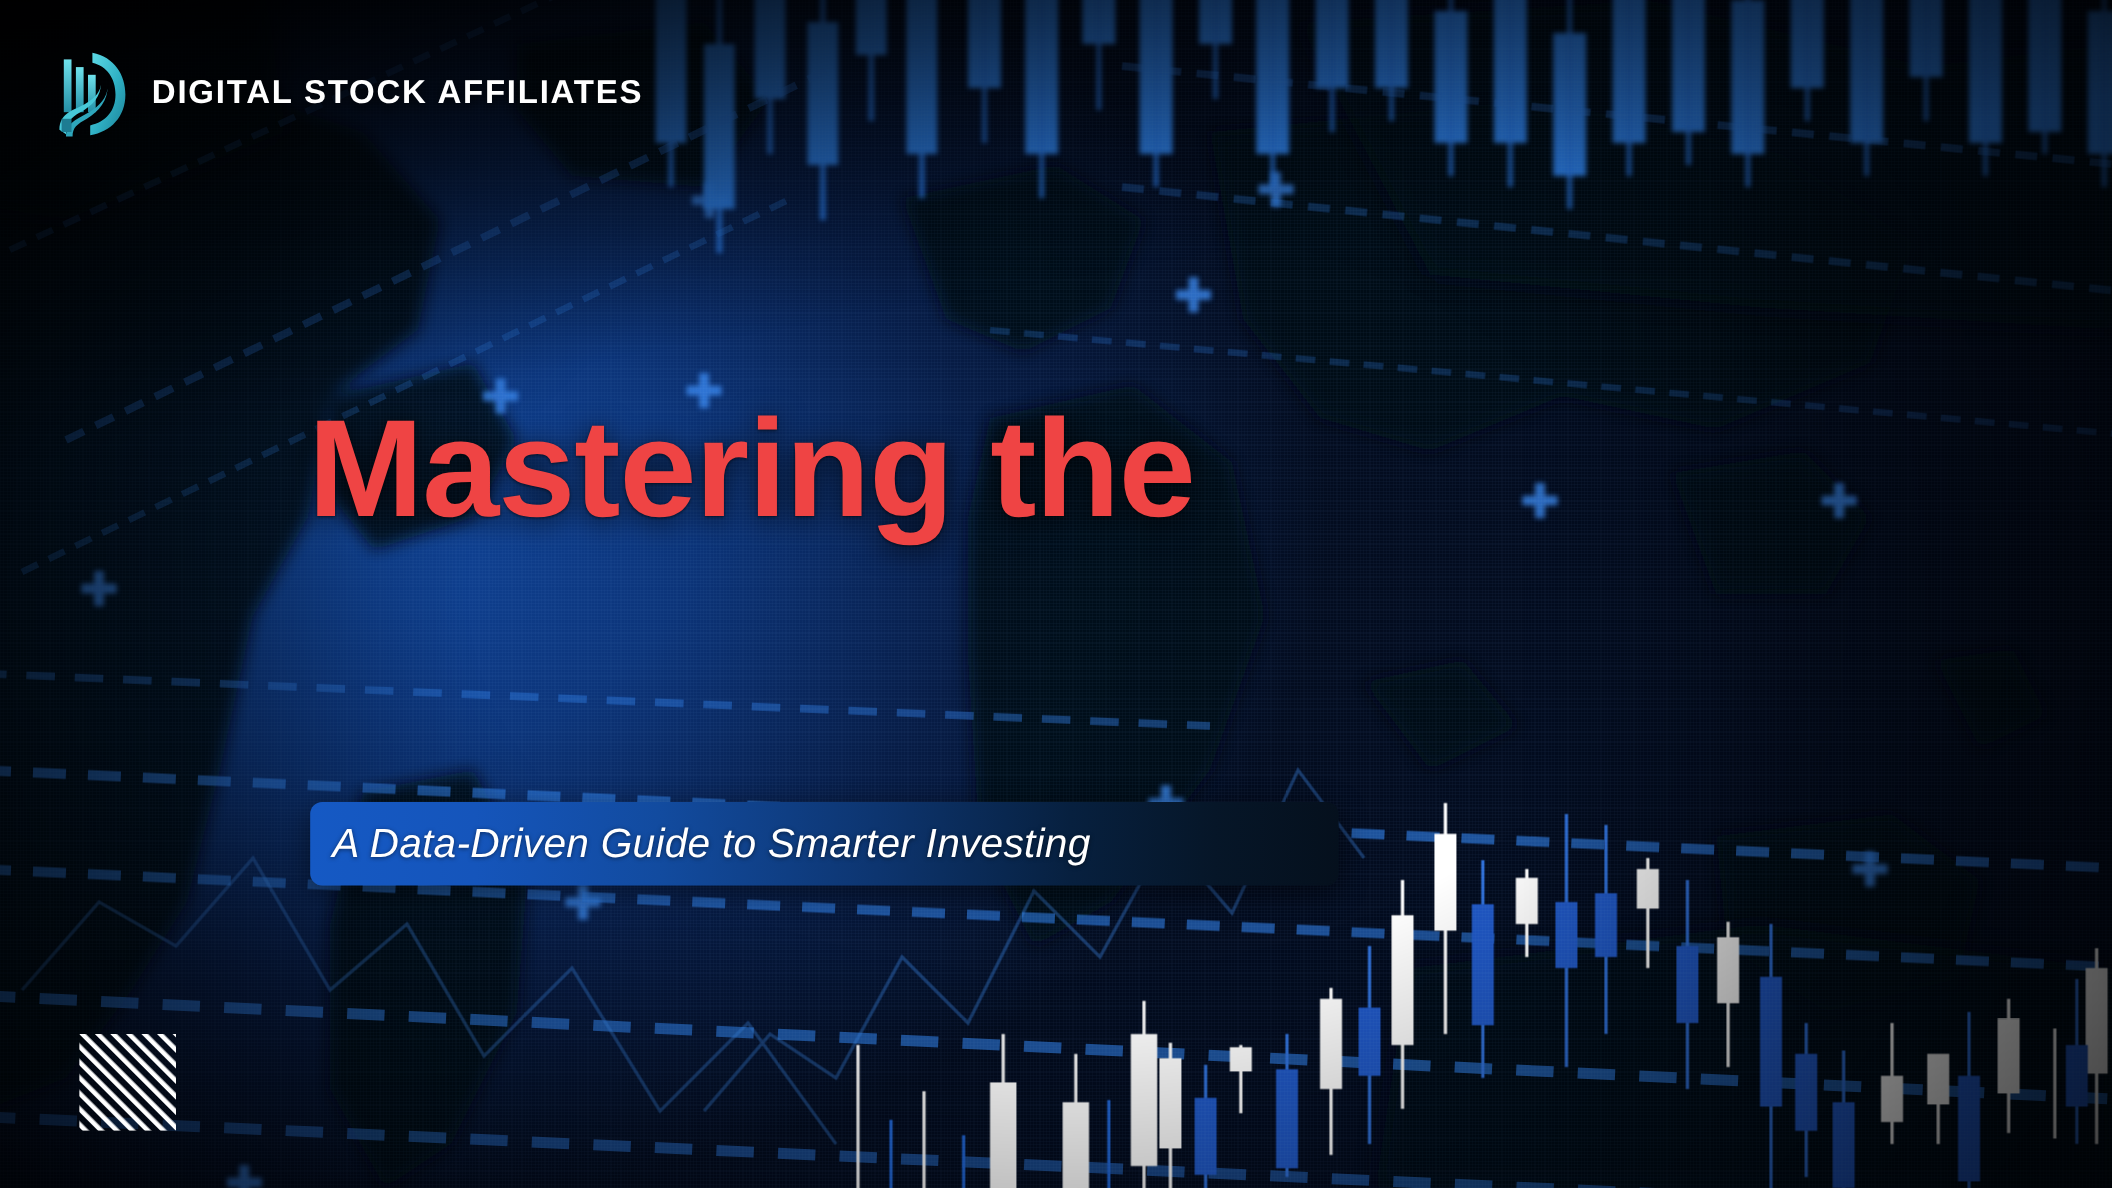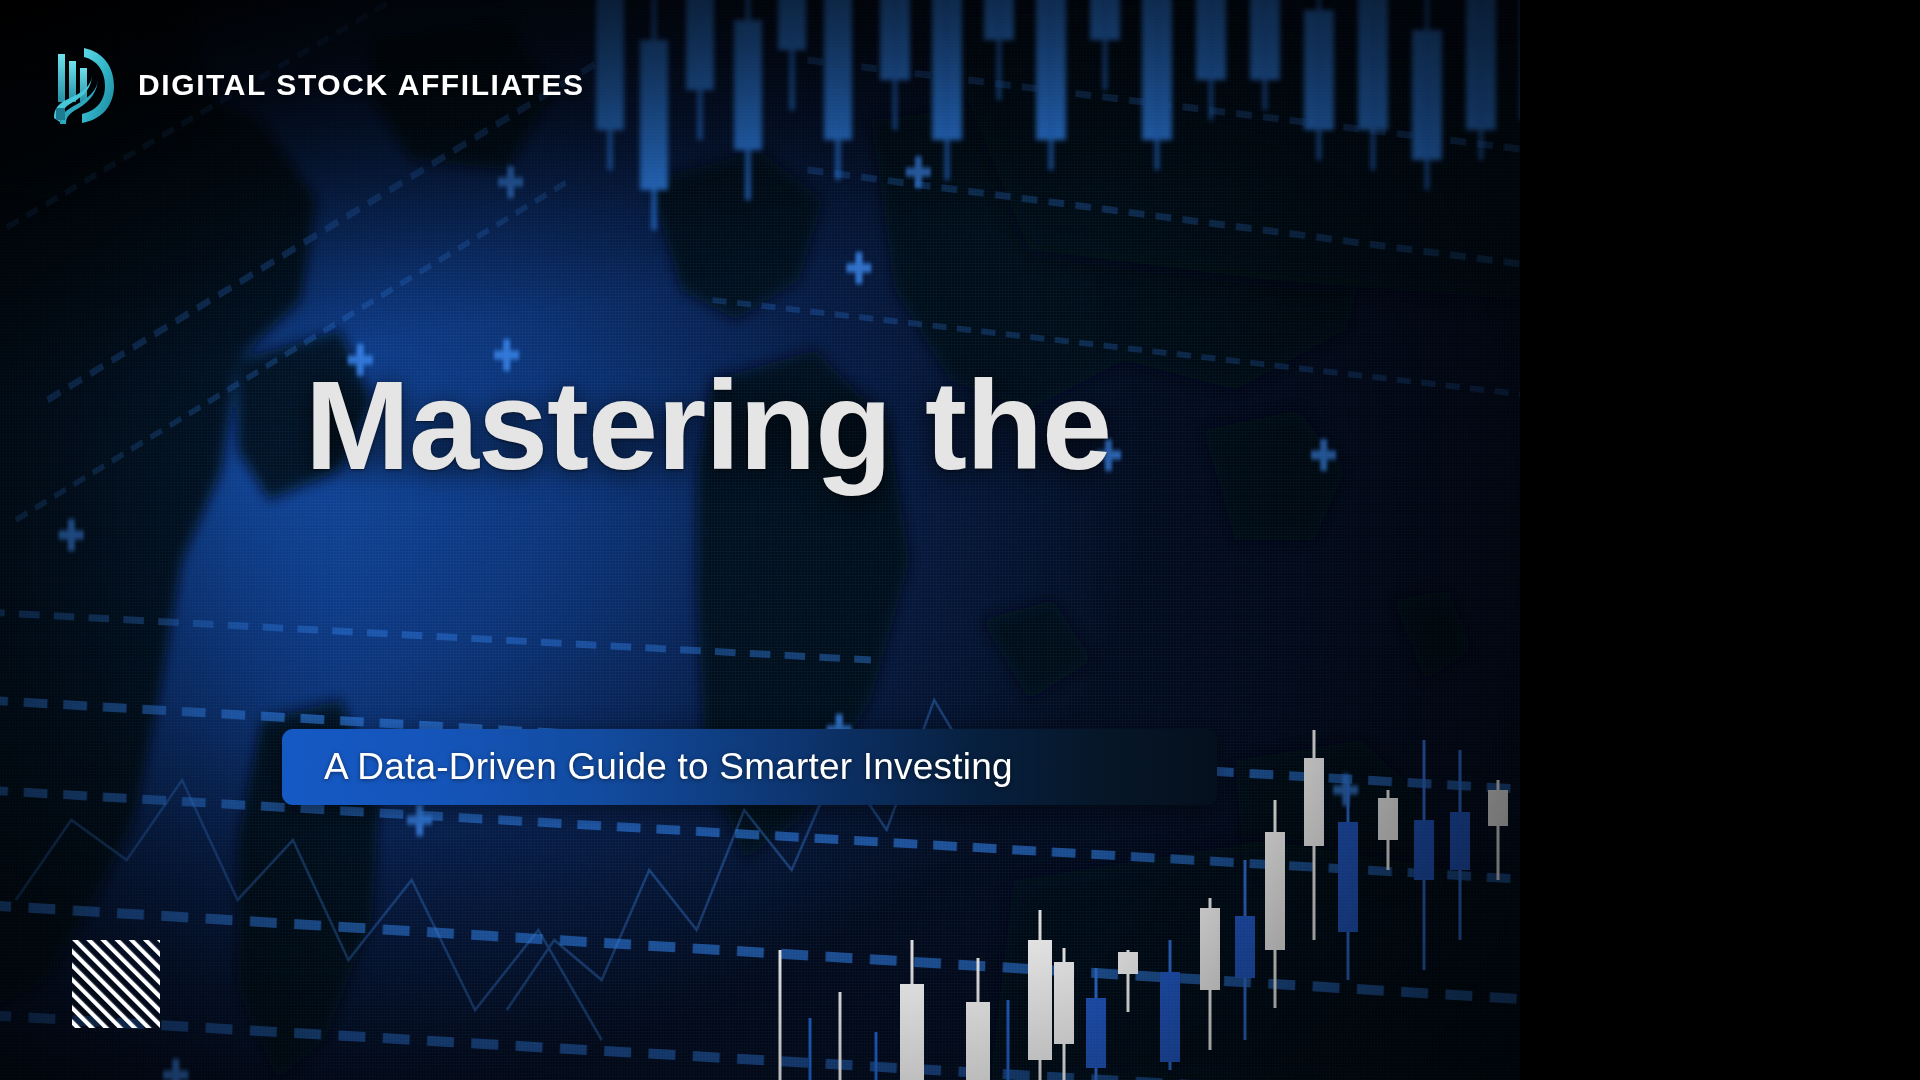--- a/index.html
+++ b/index.html
@@ -1,20 +1,20 @@
 <!DOCTYPE html>
 <html><head>
 <meta charset="utf-8">
 <style>
   * { margin:0; padding:0; box-sizing:border-box; }
   html,body { width:1920px; height:1080px; overflow:hidden; background:#000; }
   body { font-family:"Liberation Sans", sans-serif; }
 
   #stage {
-    position:relative; width:1520px; height:1080px; overflow:hidden;
+    position:relative; width:1920px; height:1080px; overflow:hidden;
     background:#030915;
   }
 
   
   .layer { position:absolute; inset:0; pointer-events:none; }
 
   
   #bg-base {
     background:
       radial-gradient(900px 620px at 16% 44%, #11479e 0%, #0c3479 36%, #071c45 66%, #030c1f 100%),
@@ -65,37 +65,36 @@
     display:flex; align-items:center; gap:22px; z-index:40;
   }
   #brand-logo { width:72px; height:82px; display:block; flex:none; }
   #brand-name {
     color:#ffffff; font-size:30px; font-weight:bold; letter-spacing:1.6px;
     white-space:nowrap; text-shadow:0 2px 10px rgba(0,0,0,.75);
   }
 
   #headline {
     position:absolute; left:280px; top:352px; z-index:40;
-    color:#e5e5e5; font-weight:bold; font-size:126px; line-height:1.17;
+    color:#ef4444; font-weight:bold; font-size:126px; line-height:1.17;
     letter-spacing:-1px;
     text-shadow:0 4px 26px rgba(0,0,0,.72), 0 1px 3px rgba(0,0,0,.6);
-    margin-left:25px;
   }
   #headline .hl-line { display:block; white-space:nowrap; }
 
   #subtitle-band {
     position:absolute; left:282px; top:729px; z-index:40;
     width:935px; height:76px; border-radius:11px;
     background:linear-gradient(90deg,#1559c4 0%, #1555bb 16%, #124b9f 34%, #0d3570 55%, #07203f 74%, #061628 88%, #05101d 100%);
     display:flex; align-items:center;
     box-shadow:0 6px 26px rgba(0,0,0,.45);
   }
   #subtitle-text {
     color:#ffffff; font-size:37px; letter-spacing:.2px; white-space:nowrap;
-    padding-left:42px; text-shadow:0 1px 4px rgba(0,0,0,.5);
+    padding-left:20px; text-shadow:0 1px 4px rgba(0,0,0,.5);font-style:italic;
   }
 
   #hatch-square {
     position:absolute; left:72px; top:940px; width:88px; height:88px; z-index:40;
   }
   #hatch-square svg { width:100%; height:100%; display:block; }
 </style>
 </head>
 <body>
 

